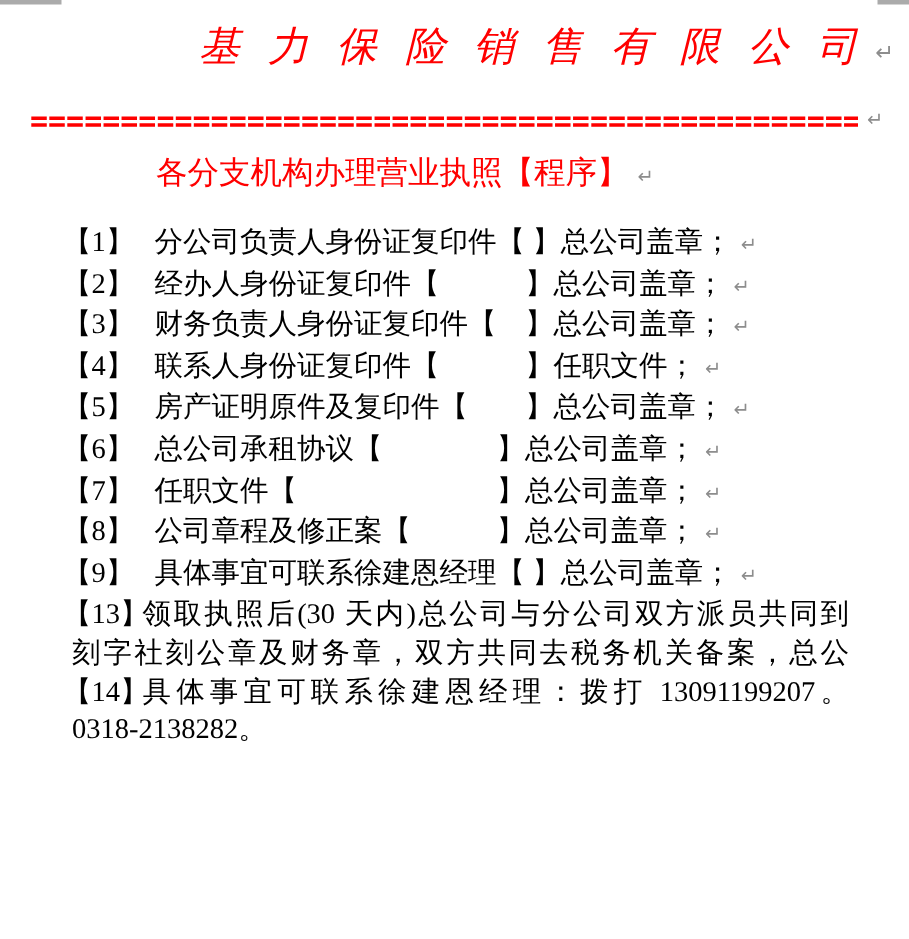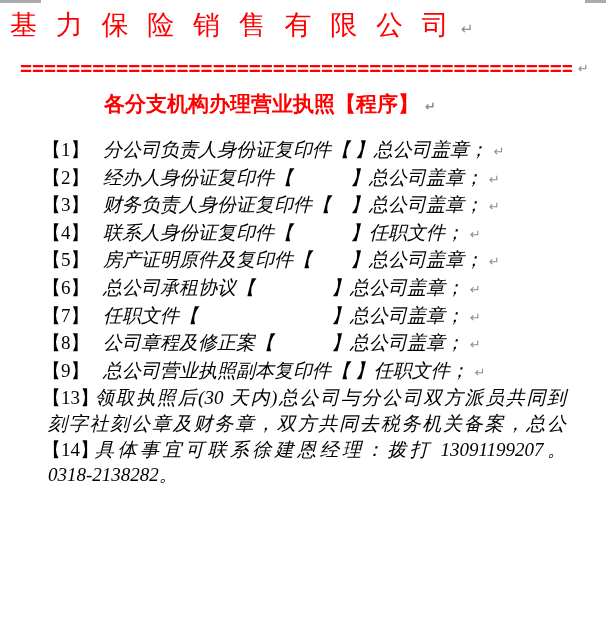--- a/index.html
+++ b/index.html
@@ -10,26 +10,27 @@
     overflow:hidden;
     font-family:"Liberation Serif","DejaVu Serif",serif;
     color:#000000;
   }
   .edge { position:absolute; top:0; height:3px; background:#ababab; }
   .edge-l { left:0; width:41px; }
   .edge-r { right:0; width:21px; }
 
   .company {
     margin:9px 10px 0 10px;
-    text-align:left;
+    text-align:right;
     color:#ff0000;
     font-size:27px;
-    line-height:32px;
+    line-height:44px;
     letter-spacing:6px;
     white-space:nowrap;
+    font-style:italic;
   }
   .divider {
     margin:15px 0 0 20px;
     width:585px;
     height:16px;
     display:flex;
     align-items:flex-end;
     color:#ff0000;
   }
   .divider-text {
@@ -38,34 +39,34 @@
     overflow:hidden;
     white-space:nowrap;
     font-family:"DejaVu Sans Mono","Liberation Mono",monospace;
     font-weight:bold;
     font-size:20px;
     line-height:16px;
   }
   .doc-title {
     margin:15px 0 0 104px;
     color:#ff0000;
-    font-weight:bold;
+    font-weight:normal;
     font-size:21px;
     line-height:26px;
     font-family:"Liberation Sans","DejaVu Sans",sans-serif;
     white-space:nowrap;
   }
   .items { margin-top:17px; width:566px; }
   .item { position:relative; padding-left:48px; font-size:19px; }
   .item .num {
     position:absolute; left:42px; top:0;
     line-height:25.6px;
     white-space:nowrap;
   }
-  .line { line-height:25.6px; min-height:25.6px; white-space:pre-wrap;font-style:italic; }
+  .line { line-height:25.6px; min-height:25.6px; white-space:pre-wrap; }
   .item.s .line.first { text-indent:55px; }
   .item.d .line.first { text-indent:47px; }
   .line.fill { text-align:justify; text-align-last:justify; }
   .pmark {
     color:#8d8d8d;
     font-size:13px;
     font-family:"DejaVu Sans","Liberation Sans",sans-serif;
     margin-left:6px;
     letter-spacing:0;
   }
@@ -123,21 +124,21 @@
     <div class="line first"><span>任职文件【　　　　　　　】总公司盖章；</span><span class="pmark">↵</span></div>
   </div>
 
   <div class="item s">
     <span class="num">【8】</span>
     <div class="line first"><span>公司章程及修正案【　　　】总公司盖章；</span><span class="pmark">↵</span></div>
   </div>
 
   <div class="item s">
     <span class="num">【9】</span>
-    <div class="line first"><span>总公司营业执照副本复印件【 】任职文件；</span><span class="pmark">↵</span></div>
+    <div class="line first"><span>具体事宜可联系徐建恩经理【 】总公司盖章；</span><span class="pmark">↵</span></div>
   </div>
 
 
 
 
   <div class="item d">
     <span class="num">【13】</span>
     <div class="line first fill"><span>领取执照后(30 天内)总公司与分公司双方派员共同到</span></div>
     <div class="line fill"><span>刻字社刻公章及财务章，双方共同去税务机关备案，总公</span></div>
   </div>

